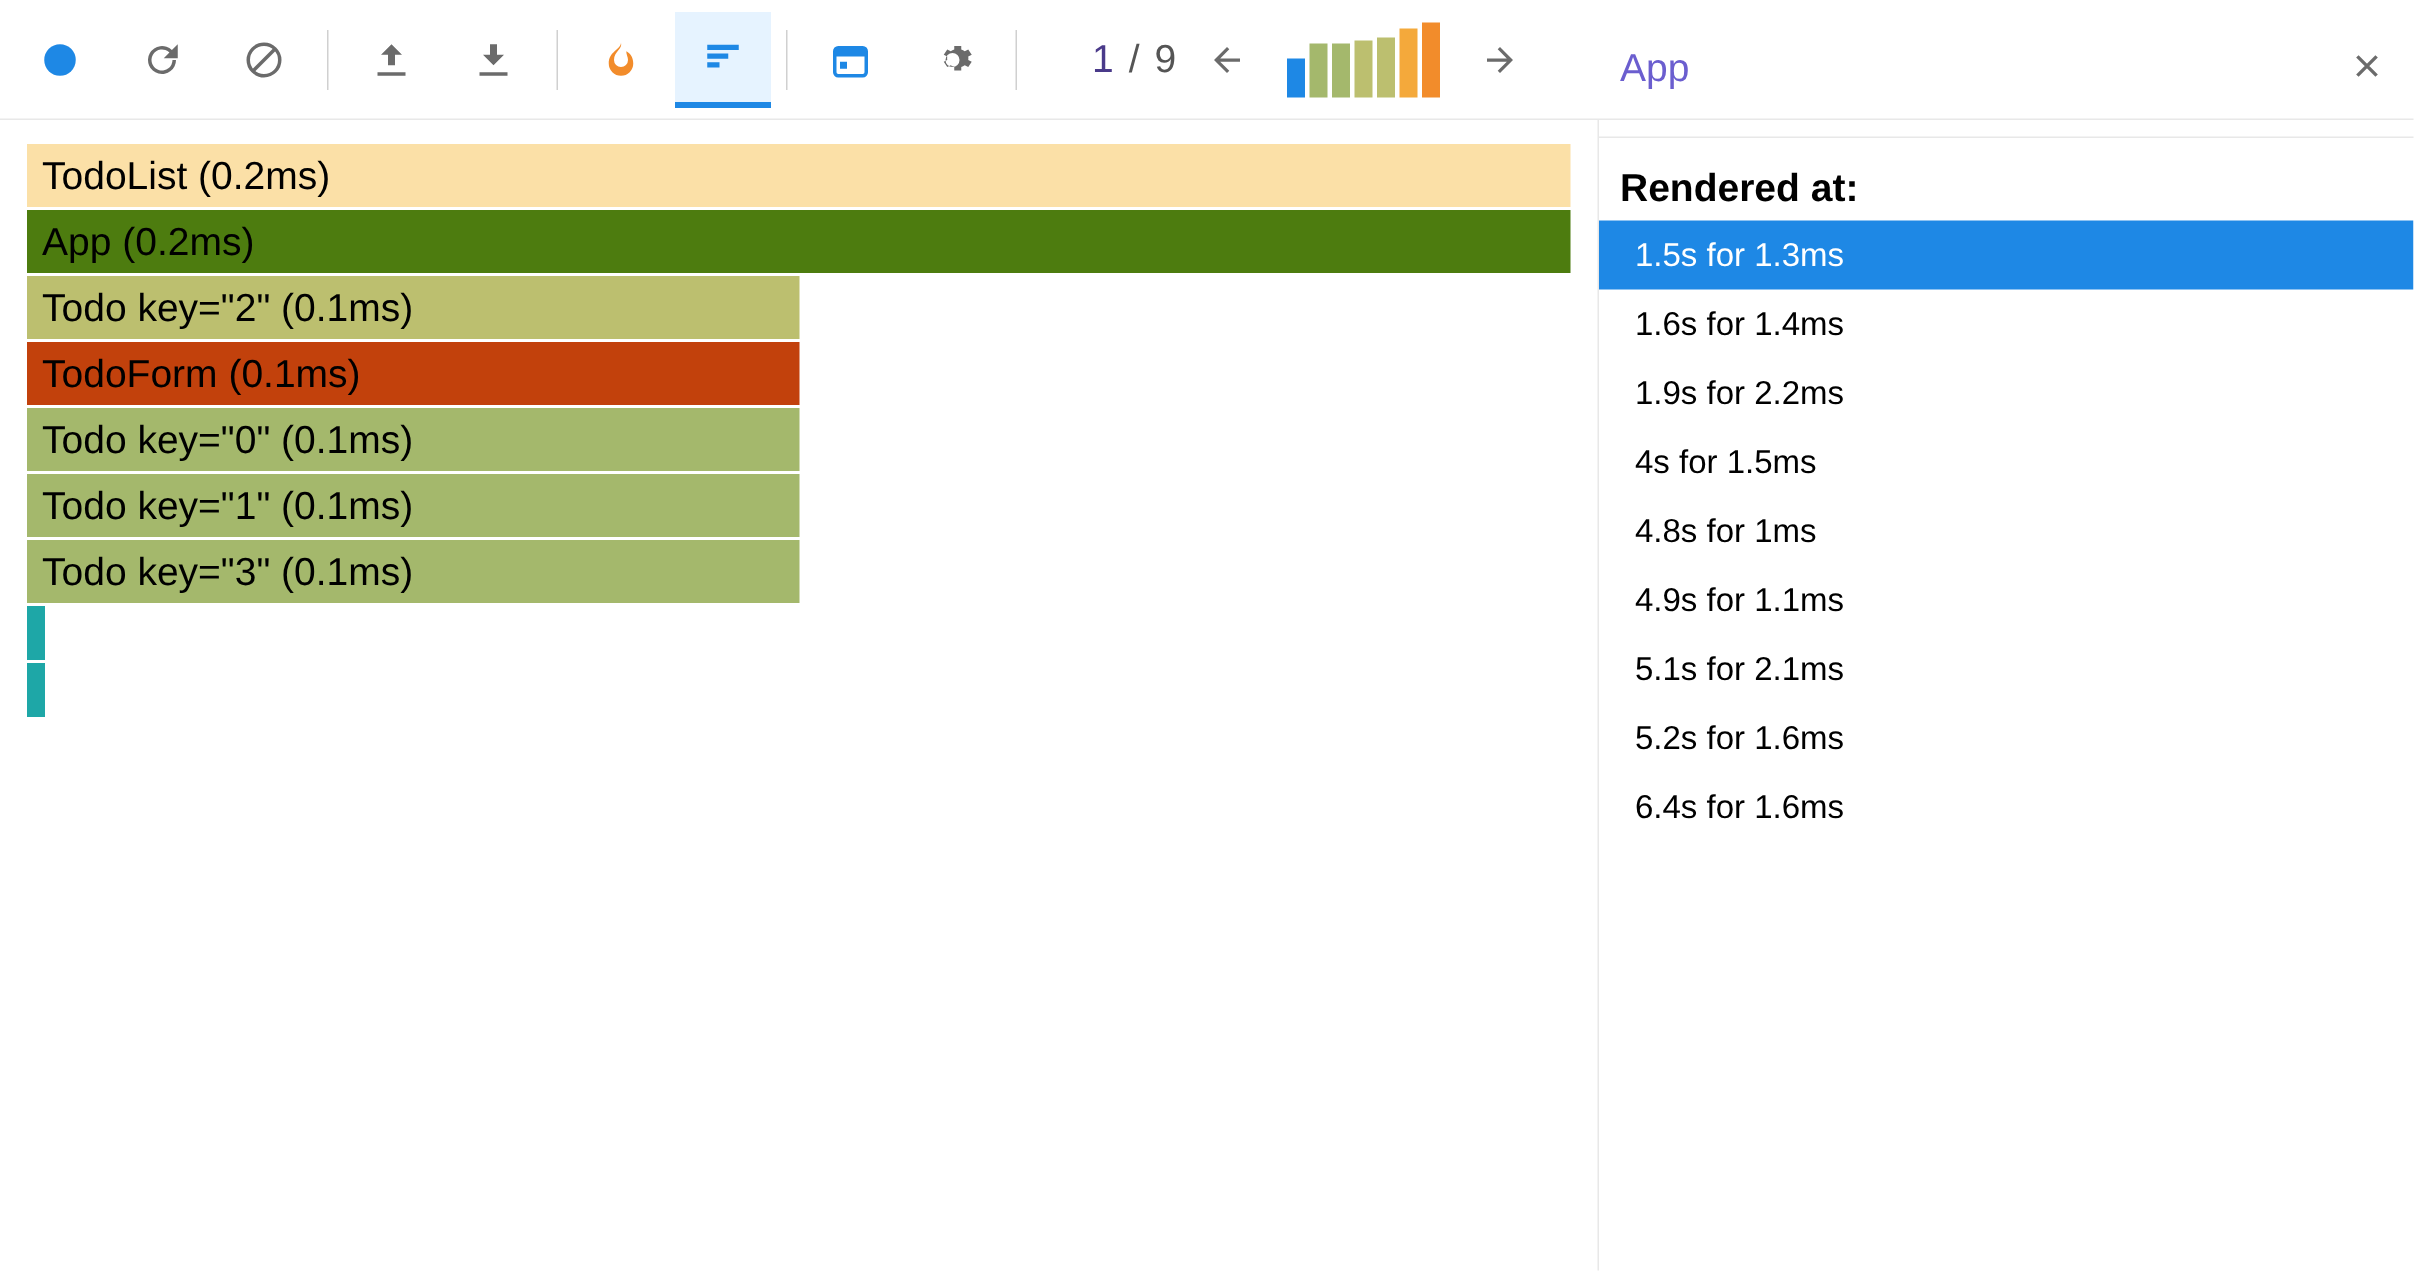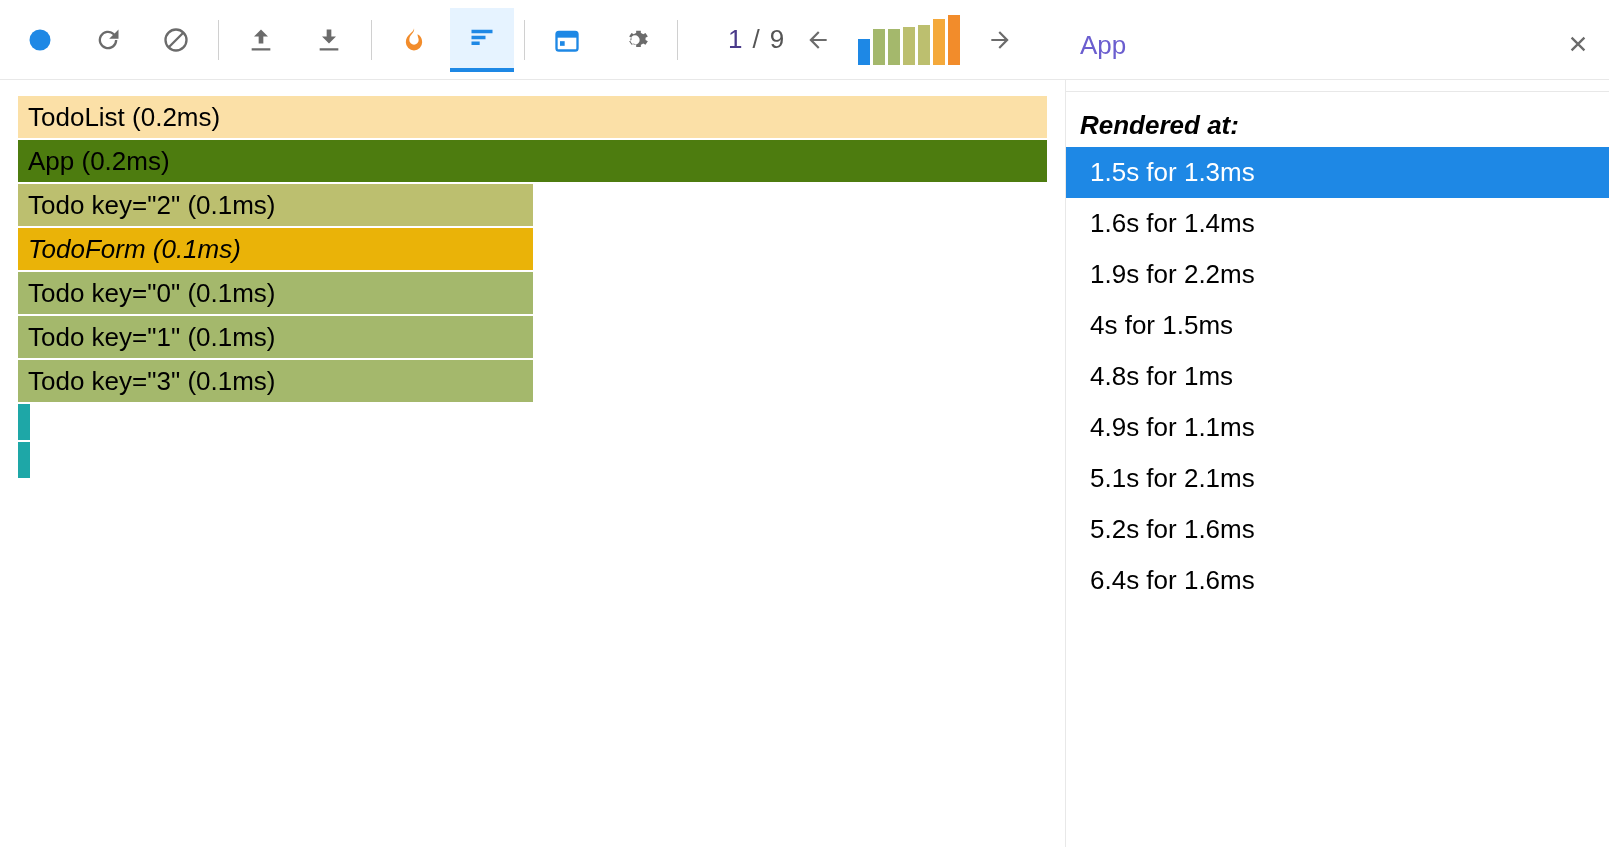--- a/index.html
+++ b/index.html
@@ -138,24 +138,23 @@
       font-weight: 300;
     }
     .side-body {
       padding: 18px 0 0 0;
       overflow: auto;
     }
     .rendered-title {
       font-size: 26px;
       font-weight: 700;
       padding: 0 14px 6px 14px;
-      font-style: italic;
     }
     .commit-item {
-      font-size: 26px;
+      font-size: 22px;
       padding: 10px 14px 10px 24px;
       cursor: pointer;
     }
     .commit-item.selected {
       background: #1e88e5;
       color: #fff;
     }
     
     .i-gray { fill: #6b6b6b; }
     .i-blue { fill: #1e88e5; }
@@ -241,21 +240,21 @@
         </svg>
     </div>
   </div>
 </div>
 
 <div class="main">
   <div class="flame-panel" id="flame">
       <div class="flame-row" style="width: 100%; background: rgb(251, 224, 167); color: rgb(0, 0, 0);">TodoList (0.2ms)</div>
       <div class="flame-row" style="width: 100%; background: #4d7c0f; color: rgb(0, 0, 0);">App (0.2ms)</div>
       <div class="flame-row" style="width: 50%; background: rgb(188, 191, 111); color: rgb(0, 0, 0);">Todo key="2" (0.1ms)</div>
-      <div class="flame-row" style="width: 50%; background: #eab308; color: rgb(0, 0, 0); font-style: italic;">TodoForm (0.1ms)</div>
+      <div class="flame-row" style="width: 50%; background: #c2410c; color: rgb(0, 0, 0);">TodoForm (0.1ms)</div>
       <div class="flame-row" style="width: 50%; background: rgb(164, 184, 108); color: rgb(0, 0, 0);">Todo key="0" (0.1ms)</div>
       <div class="flame-row" style="width: 50%; background: rgb(164, 184, 108); color: rgb(0, 0, 0);">Todo key="1" (0.1ms)</div>
       <div class="flame-row" style="width: 50%; background: rgb(164, 184, 108); color: rgb(0, 0, 0);">Todo key="3" (0.1ms)</div>
       <div class="flame-row" style="width: 1.2%; background: rgb(30, 167, 167); color: rgb(0, 0, 0); height: 36px; min-width: 10px; padding: 0px;"></div>
       <div class="flame-row" style="width: 1.2%; background: rgb(30, 167, 167); color: rgb(0, 0, 0); height: 36px; min-width: 10px; padding: 0px;"></div>
     </div>
   <div class="side-panel">
     <div class="side-header">
       <span>App</span>
       <span class="close">

